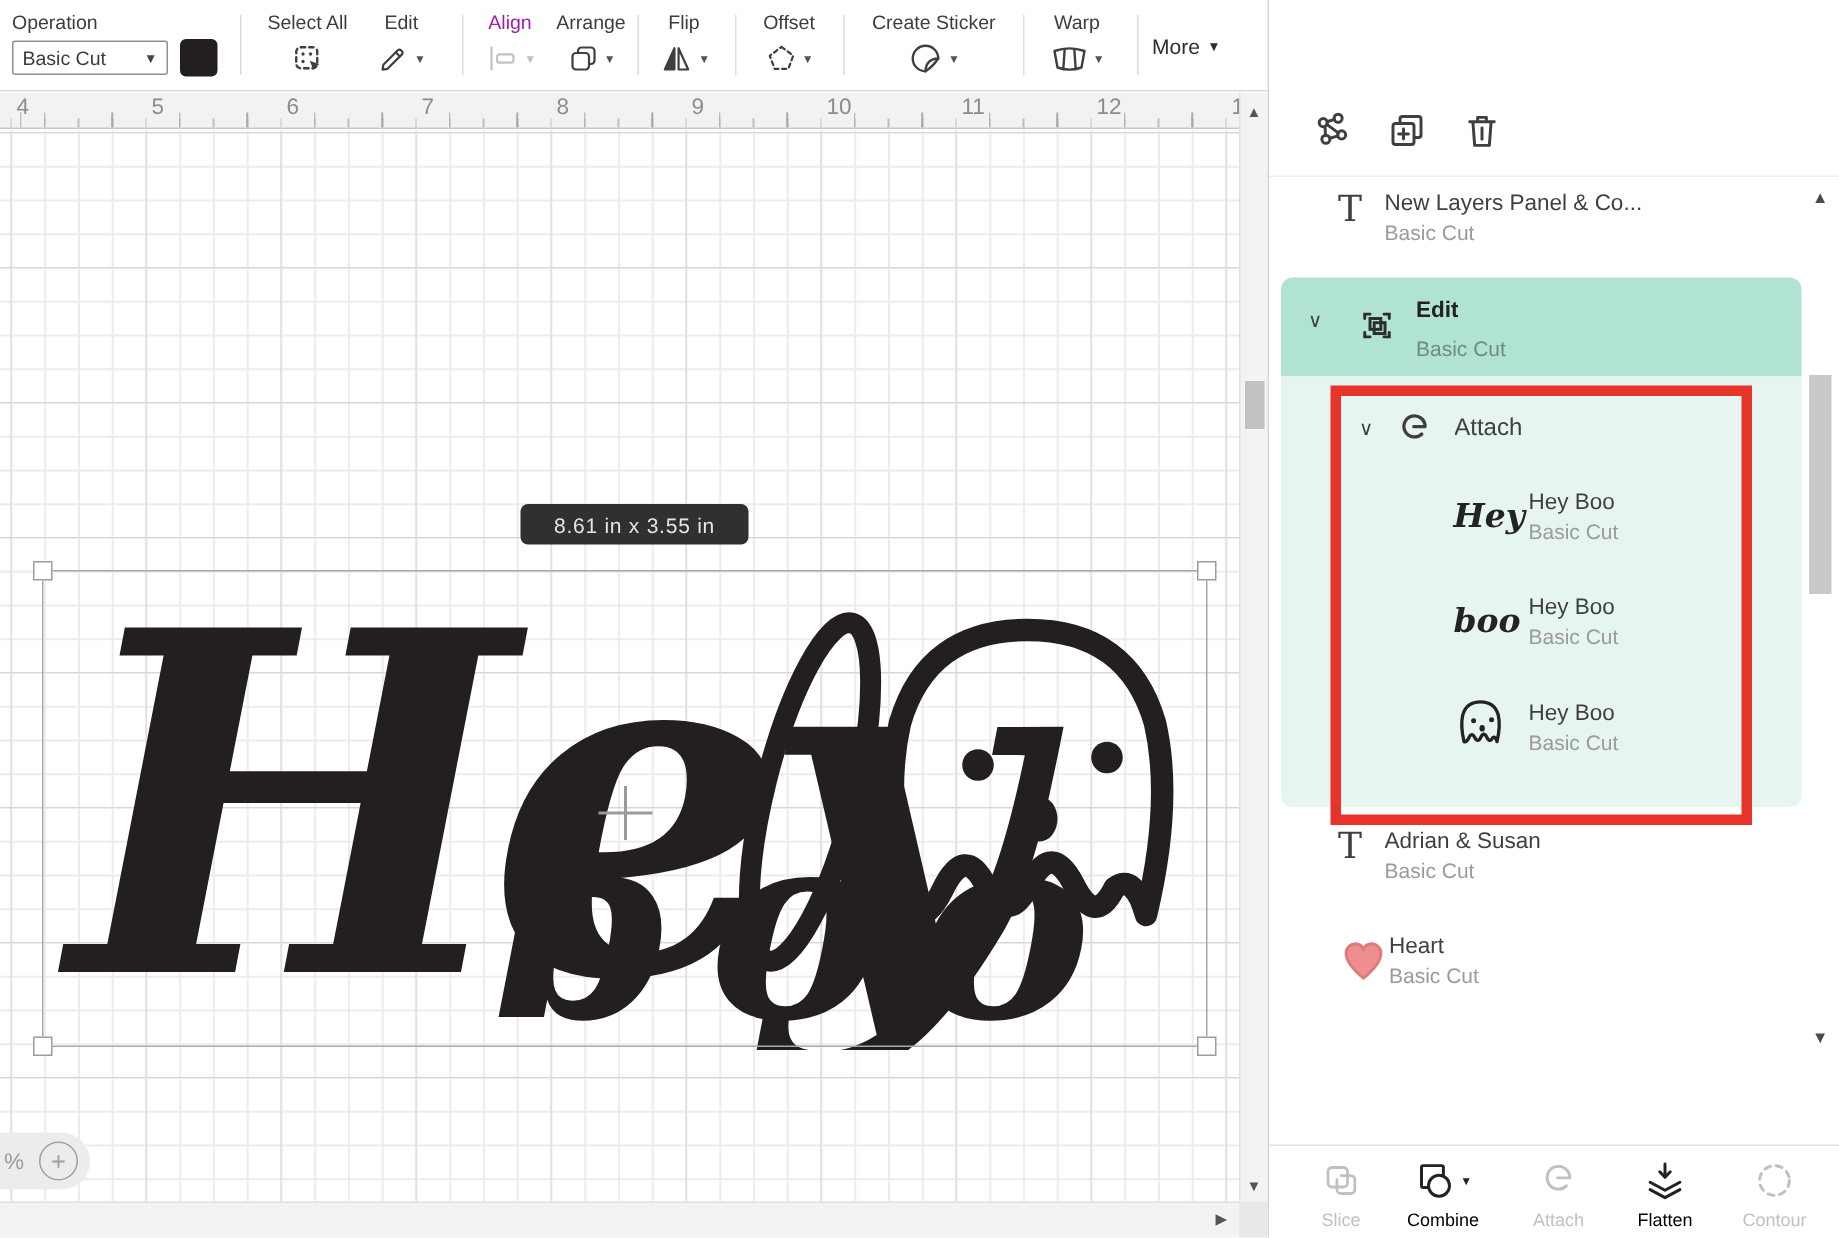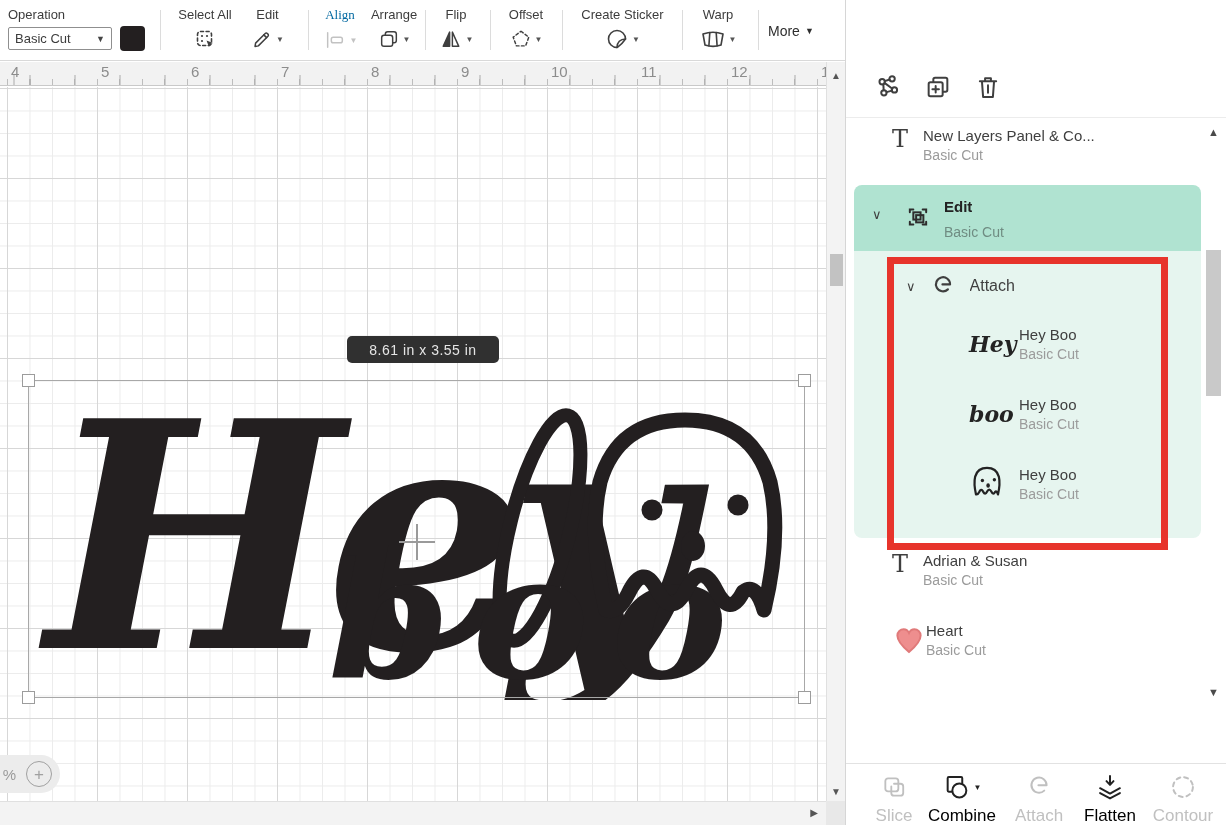--- a/index.html
+++ b/index.html
@@ -10,21 +10,21 @@
   
   .toolbar { position:absolute; left:0; top:0; width:845px; height:61px; background:#fff; border-bottom:1px solid #d9d9d9; }
   .op-label { position:absolute; left:8px; top:7px; font-size:13px; color:#3c3c3c; }
   .op-select { position:absolute; left:8px; top:27px; width:104px; height:23px; border:1px solid #8f8f8f; border-radius:2px; background:#fff; font-size:13px; color:#3c3c3c; display:flex; align-items:center; padding:0 6px; cursor:pointer; }
   .op-select .caret { margin-left:auto; font-size:9px; color:#444; }
   .swatch { position:absolute; left:120px; top:26px; width:25px; height:25px; background:#231f20; border-radius:4px; cursor:pointer; }
   .tb-divider { position:absolute; top:10px; width:1px; height:40px; background:#dcdcdc; }
   .tool { position:absolute; top:7px; display:flex; flex-direction:column; align-items:center; cursor:pointer; }
   .tool .tlabel { font-size:13px; color:#3c3c3c; white-space:nowrap; }
   .tool .ticon { display:flex; align-items:center; gap:3px; margin-top:5px; height:24px; }
-  .tool.disabled .tlabel { color:#0369a1;font-family:Liberation Serif, serif; }
+  .tool.disabled .tlabel { color:#a21caf; }
   .tool.disabled svg { stroke:#c2c2c2 !important; }
   .tool.disabled .mini-caret { color:#c2c2c2; }
   .mini-caret { font-size:8px; color:#555; }
   .tool svg { stroke:#3f3f3f; fill:none; stroke-width:1.6; stroke-linecap:round; stroke-linejoin:round; }
   .more-btn { position:absolute; left:768px; top:23px; display:flex; align-items:center; gap:5px; font-size:14px; color:#2e2e2e; cursor:pointer; }
   .more-btn .mini-caret { font-size:9px; color:#2e2e2e; }
 
   
   .ruler { position:absolute; left:0; top:62px; width:826px; height:24px; background:#f2f2f2; border-bottom:1px solid #c9c9c9;
     background-image:
@@ -96,21 +96,21 @@
 
   .pscroll-up, .pscroll-down { position:absolute; left:362px; font-size:11px; color:#4a4a4a; cursor:pointer; }
   .pscroll-thumb { position:absolute; left:360px; top:250px; width:15px; height:146px; background:#c9c9c9; cursor:pointer; }
 
   .blank-bar { position:absolute; left:0; top:705px; width:100%; height:58px; background:#f5f5f5; z-index:6; display:flex; align-items:center; }
   .blank-swatch { margin-left:18px; width:66px; height:45px; background:#fff; border:1.5px solid #6e6e6e; border-radius:4px; cursor:pointer; }
   .blank-label { margin-left:12px; font-size:12.5px; color:#4e4e4e; }
 
   .bottom-bar { position:absolute; left:0; top:763px; width:100%; height:62px; background:#fff; border-top:1px solid #e2e2e2; z-index:7; }
   .action { position:absolute; top:8px; width:70px; display:flex; flex-direction:column; align-items:center; cursor:pointer; }
-  .action .alabel { font-size:17px; margin-top:4px; }
+  .action .alabel { font-size:12px; margin-top:4px; }
   .action.enabled .alabel { color:#000000; }
   .action.enabled svg { stroke:#222; }
   .action.disabled .alabel { color:#c0c0c0; }
   .action.disabled svg { stroke:#c0c0c0; }
   .action svg { fill:none; stroke-width:1.7; stroke-linecap:round; stroke-linejoin:round; }
   .action .icon-wrap { display:flex; align-items:center; gap:3px; height:30px; }
 
   .thumb-script { font-family:"DejaVu Serif", serif; font-style:italic; font-weight:bold; color:#232323; }
 </style>
 </head>

